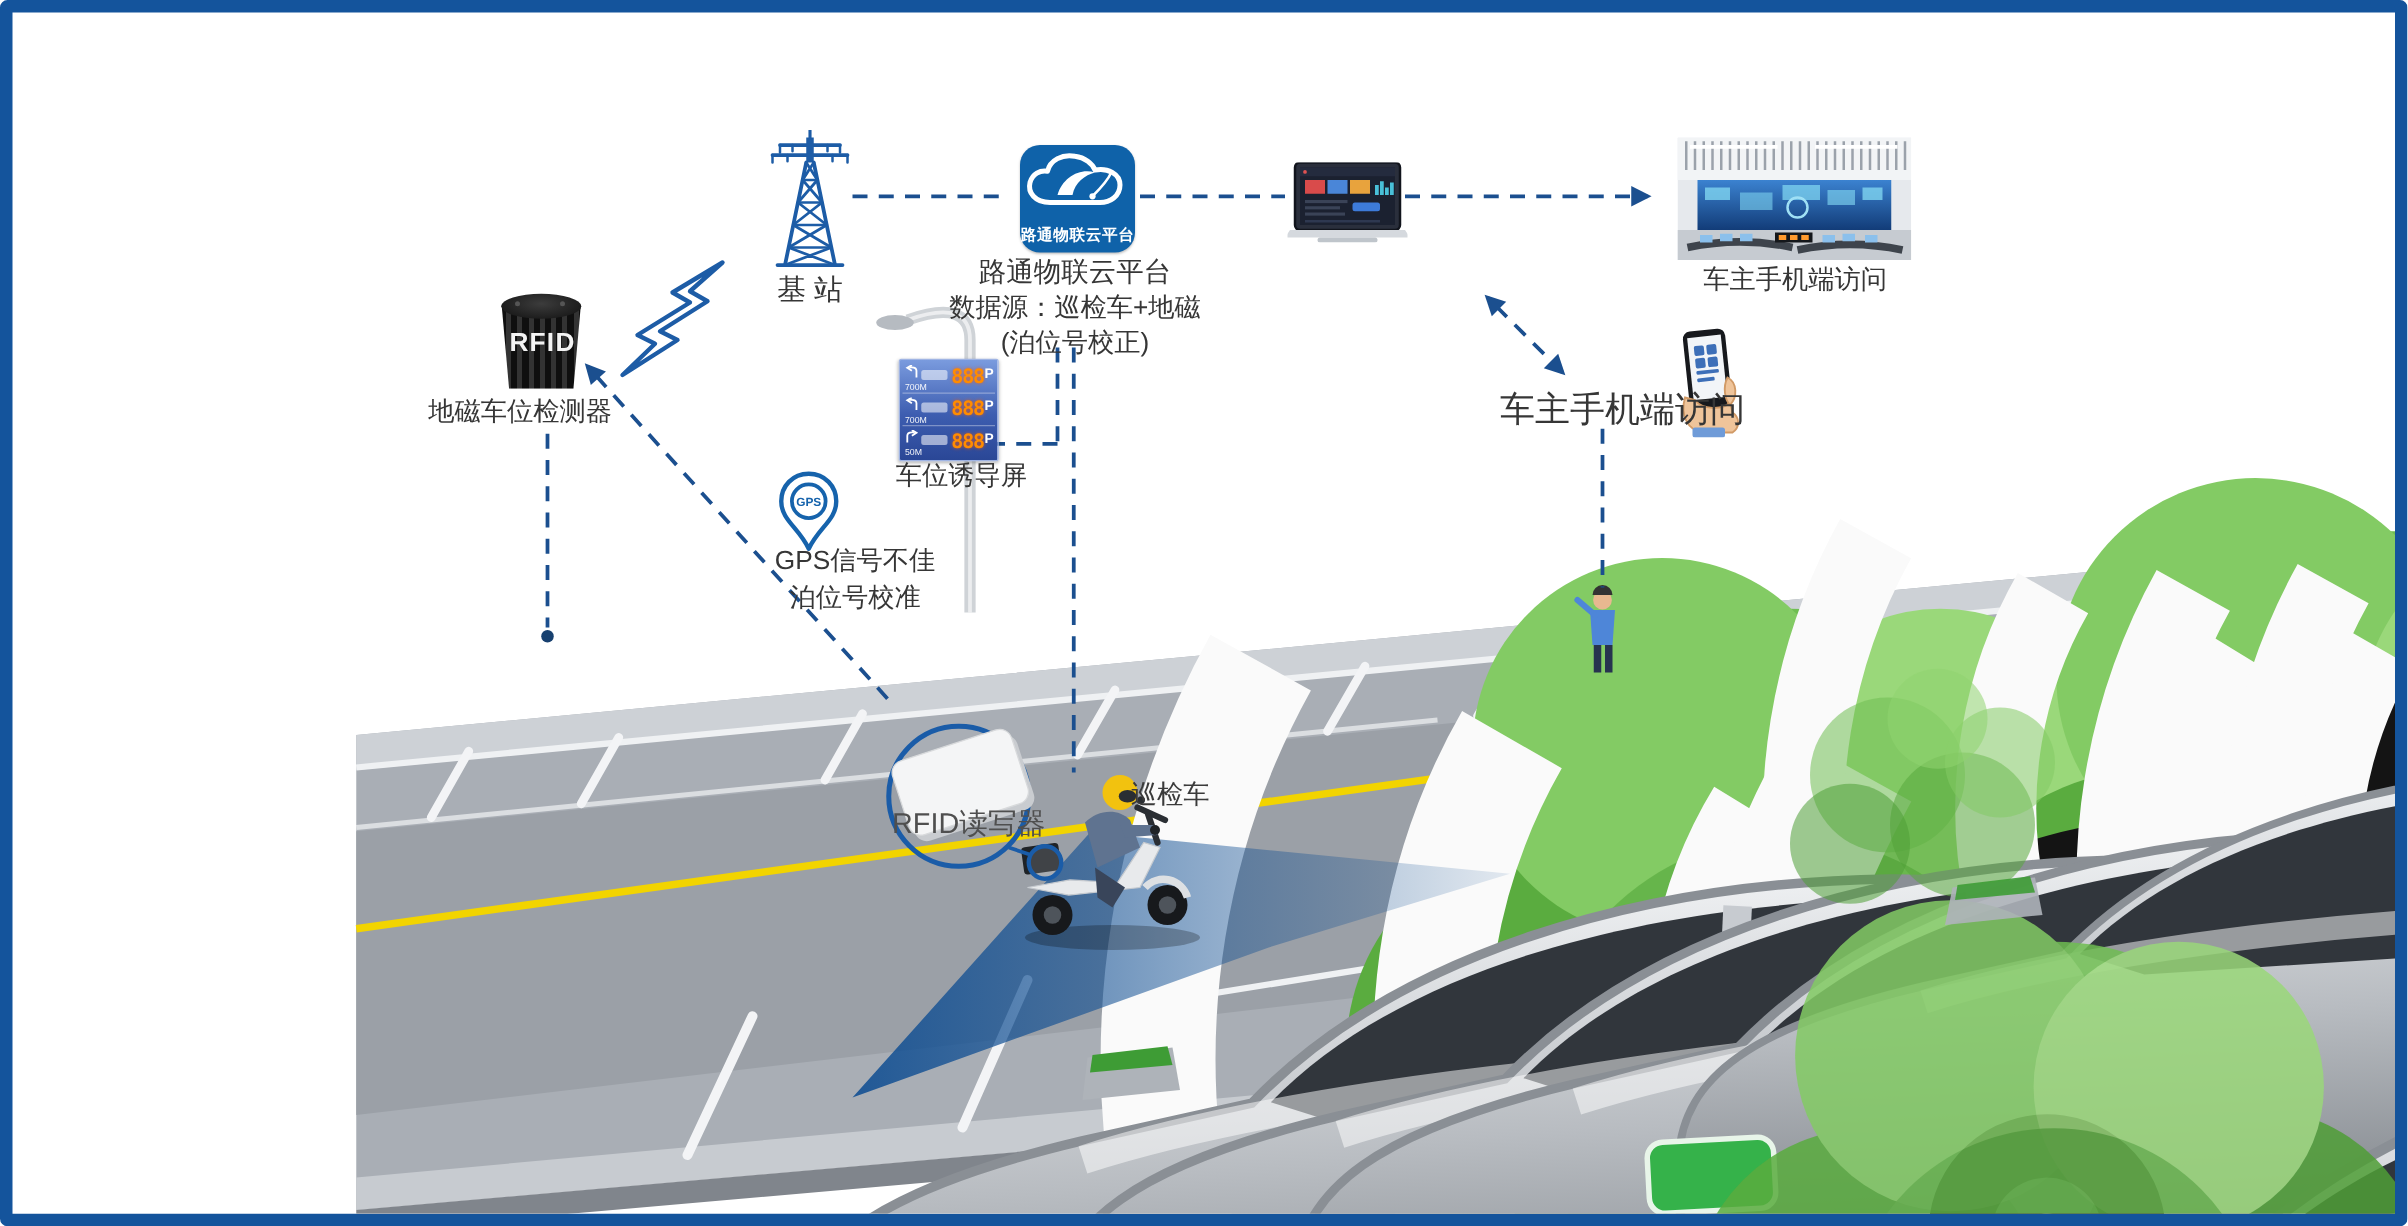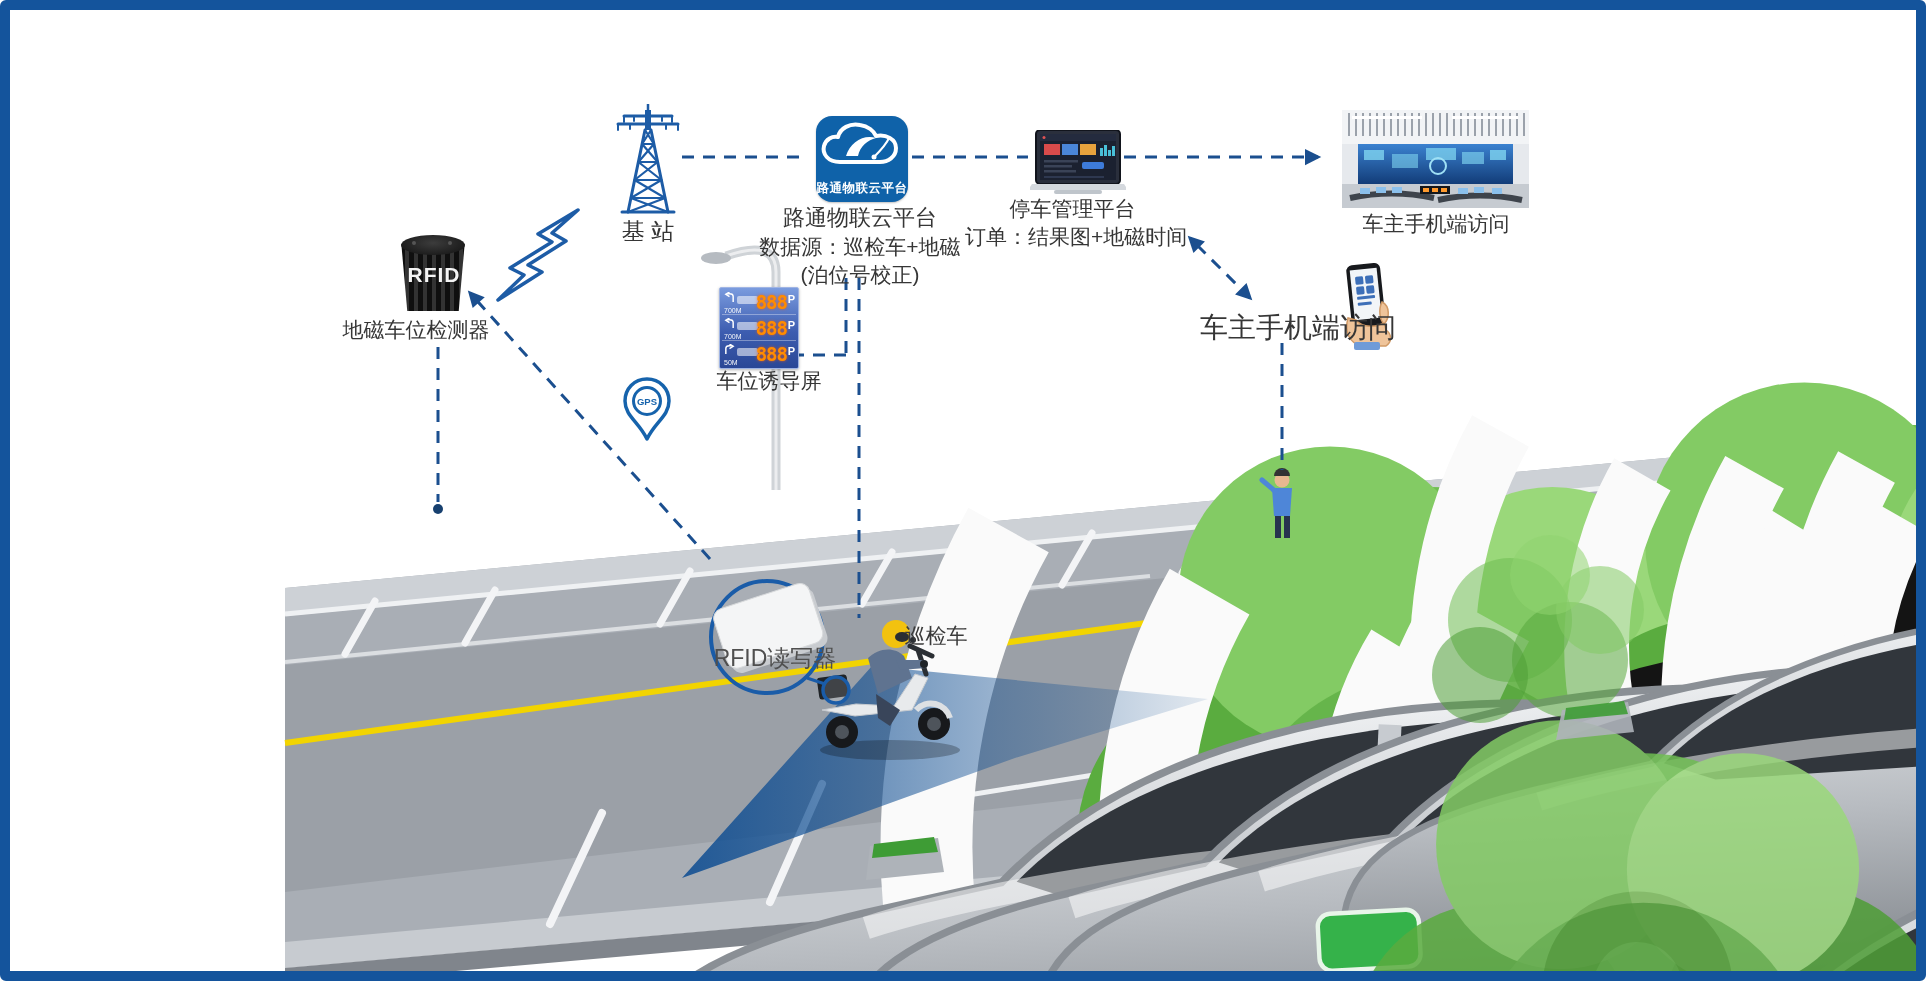--- a/index.html
+++ b/index.html
@@ -26,21 +26,21 @@
   .det-label{position:absolute;top:28px;left:0;width:100%;text-align:center;color:#F4F4F4;
     font-size:21px;letter-spacing:1px;z-index:4;font-weight:bold;}
   
   .screen{background:linear-gradient(180deg,#7A9BDE 0%,#3D5DB0 55%,#2A4796 100%);
     border:1px solid #9FB4E4;border-radius:2px;box-shadow:0 1px 3px rgba(0,0,0,.3);padding:2px;}
   .srow{position:relative;height:24px;margin-bottom:1px;border-bottom:1px solid rgba(255,255,255,.35);}
   .srow:last-child{border-bottom:none;}
   .srow .dist{position:absolute;left:2px;bottom:0;font-size:7px;color:#fff;opacity:.95;}
   .srow .plate{position:absolute;left:15px;top:6px;width:21px;height:8px;background:rgba(255,255,255,.55);border-radius:2px;}
   .srow .cnt{position:absolute;right:9px;top:1px;font-family:"DejaVu Sans Mono",monospace;font-weight:bold;
-    font-size:19px;color:#FF8C00;text-shadow:0 0 3px rgba(255,90,0,.8);letter-spacing:-1px;}
+    font-size:16px;color:#FF8C00;text-shadow:0 0 3px rgba(255,90,0,.8);letter-spacing:-1px;}
   .srow .unit{position:absolute;right:1px;top:3px;font-size:11px;font-weight:bold;color:#fff;}
   .srow .arr{position:absolute;left:2px;top:2px;}
 </style>
 </head>
 <body>
 
 <div id="canvas">
 
   <svg id="scene" viewBox="0 0 1906 961">
     <defs>
@@ -276,24 +276,20 @@
         <rect x="82" y="16" width="3" height="10" fill="#49C0D8"></rect>
       <rect x="14" y="30" width="34" height="2.5" fill="#3A4357"></rect>
         <rect x="14" y="35" width="28" height="2.5" fill="#3A4357"></rect>
       <rect x="14" y="40" width="32" height="2.5" fill="#3A4357"></rect>
       <rect x="52" y="32" width="22" height="7" rx="2" fill="#3D7BD9"></rect>
       <rect x="14" y="46" width="60" height="2" fill="#2E3850"></rect>
       <path d="M2,54 L94,54 L98,60 L-2,60 Z" fill="#D5D9DE"></path>
       <rect x="24" y="60" width="48" height="4" rx="2" fill="#BFC5CB"></rect>
     </svg>
   </div>
-  <div class="lbl" style="left:955px;top:185px;width:215px;">
-    <div>停车管理平台</div>
-    <div>订单：结果图+地磁时间</div>
-  </div>
 
   <div class="node" style="left:1332px;top:100px;width:187px;height:98px;">
     <svg viewBox="0 0 187 98" width="187" height="98">
       <rect x="0" y="0" width="187" height="98" fill="#E6E9ED"></rect>
       <rect x="0" y="0" width="187" height="34" fill="#F2F4F6"></rect>
       <g stroke="#9BA2AB" stroke-width="2">
         <path d="M7,3 V26 M14,3 V26 M21,3 V26 M28,3 V26 M35,3 V26 M42,3 V26 M49,3 V26 M56,3 V26 M63,3 V26 M70,3 V26 M77,3 V26 M84,3 V26 M91,3 V26 M98,3 V26 M105,3 V26 M112,3 V26 M119,3 V26 M126,3 V26 M133,3 V26 M140,3 V26 M147,3 V26 M154,3 V26 M161,3 V26 M168,3 V26 M175,3 V26 M182,3 V26"></path>
       </g>
       <rect x="10" y="6" width="70" height="3" fill="#FFF"></rect>
         <rect x="110" y="6" width="66" height="3" fill="#FFF"></rect>
@@ -354,20 +350,24 @@
     <div class="det-label">RFID</div>
   </div>
   <div class="lbl" style="left:332px;top:306px;width:148px;">地磁车位检测器</div>
 
   <div class="node" style="left:611px;top:366px;width:52px;height:66px;">
     <svg viewBox="0 0 52 66" width="52" height="66">
       <path d="M26,3 C13,3 4,13 4,25 C4,40 18,46 26,63 C34,46 48,40 48,25 C48,13 39,3 26,3 Z" fill="#FFF" stroke="#1663AC" stroke-width="3.5" stroke-linejoin="round"></path>
       <circle cx="26" cy="25" r="13.5" fill="none" stroke="#1663AC" stroke-width="3"></circle>
       <text x="26" y="29" text-anchor="middle" font-size="9.5" font-weight="bold" fill="#1663AC" font-family="Liberation Sans, sans-serif">GPS</text>
     </svg>
+  </div>
+  <div class="lbl" style="left:594px;top:424px;width:160px;line-height:1.45;">
+    <div>GPS信号不佳</div>
+    <div>泊位号校准</div>
   </div>
 
   <div class="node screen" style="left:709px;top:277px;width:74px;height:76px;">
     <div class="srow">
       <svg class="arr" width="11" height="11" viewBox="0 0 12 12">
         <path d="M10,11 V5 Q10,2 6,2 L4,2 M6,0 L2,2.5 L6,5" stroke="#FFF" stroke-width="1.6" fill="none"></path>
       </svg>
       <span class="plate"></span>
       <span class="cnt">888</span>
       <span class="unit">P</span>

